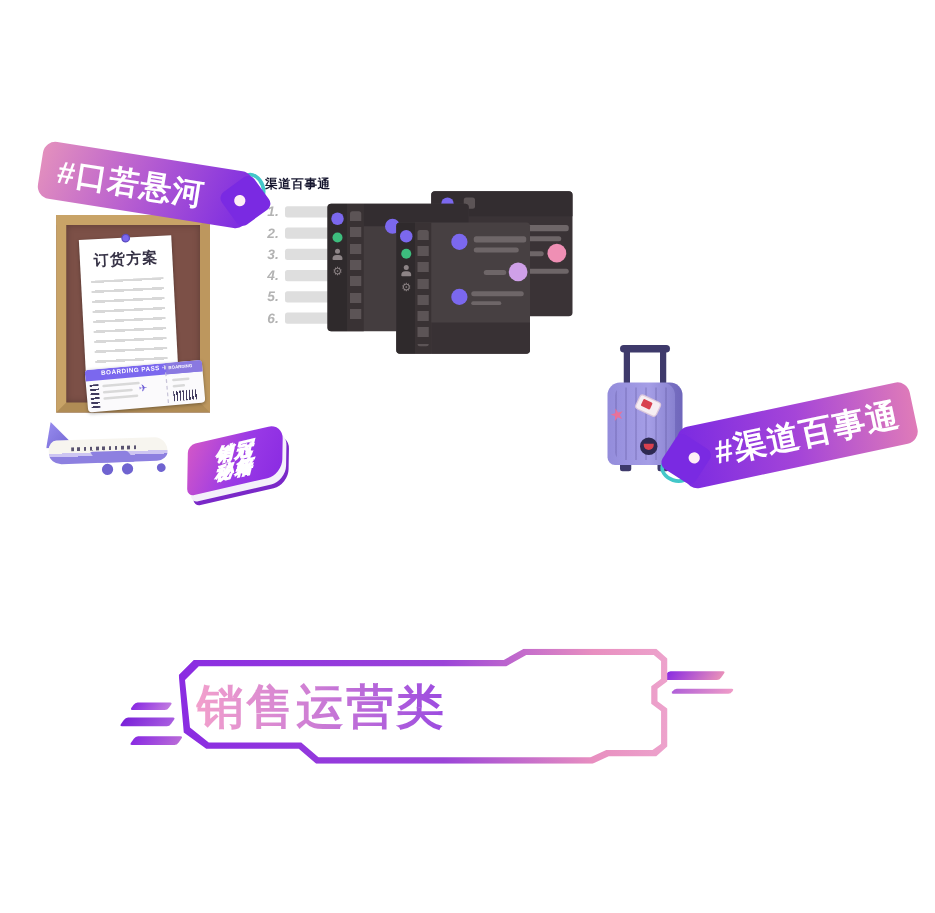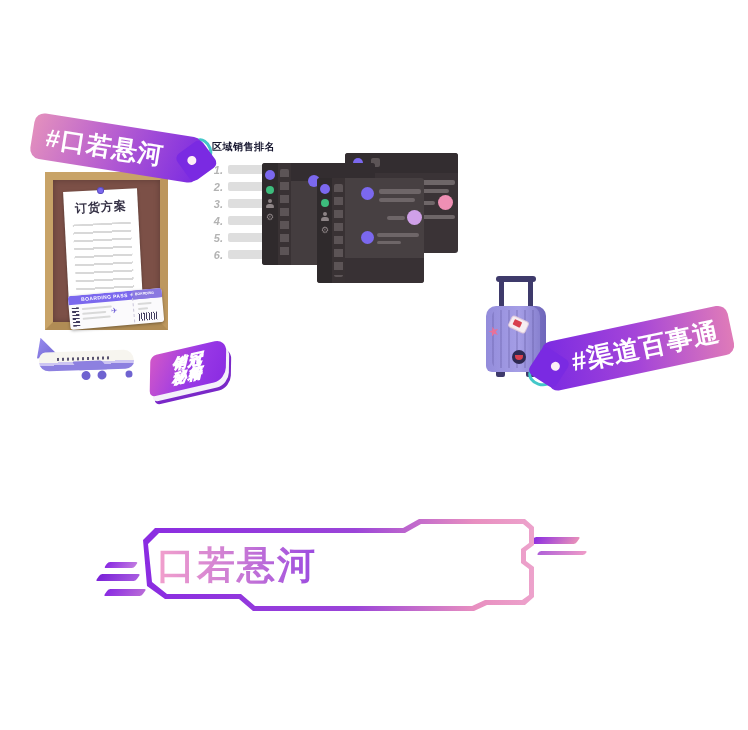--- a/index.html
+++ b/index.html
@@ -156,21 +156,21 @@
 
 <div class="stage">
 
   <div class="tag-string string-left"></div>
   <div class="tag tag-left">
     <span class="tag-text">#口若悬河</span>
     <span class="tag-hole"></span>
   </div>
 
   <div class="ranking">
-    <div class="ranking-title">区域销售排名</div>
+    <div class="ranking-title">渠道百事通</div>
     <div class="rank-rows">
       <div class="rank-row">
         <span class="rank-num">1.</span>
         <span class="rank-bar"></span>
       </div>
       <div class="rank-row">
         <span class="rank-num">2.</span>
         <span class="rank-bar"></span>
       </div>
       <div class="rank-row">
@@ -305,16 +305,16 @@
   </div>
 
   <span class="speed sl1"></span>
   <span class="speed sl2"></span>
   <span class="speed sl3"></span>
   <span class="speed sr1"></span>
   <span class="speed sr2"></span>
   <div class="banner">
     <div class="banner-outer"></div>
     <div class="banner-inner"></div>
-    <div class="banner-title">口若悬河</div>
+    <div class="banner-title">销售运营类</div>
   </div>
 
 </div>
 
 </body></html>

